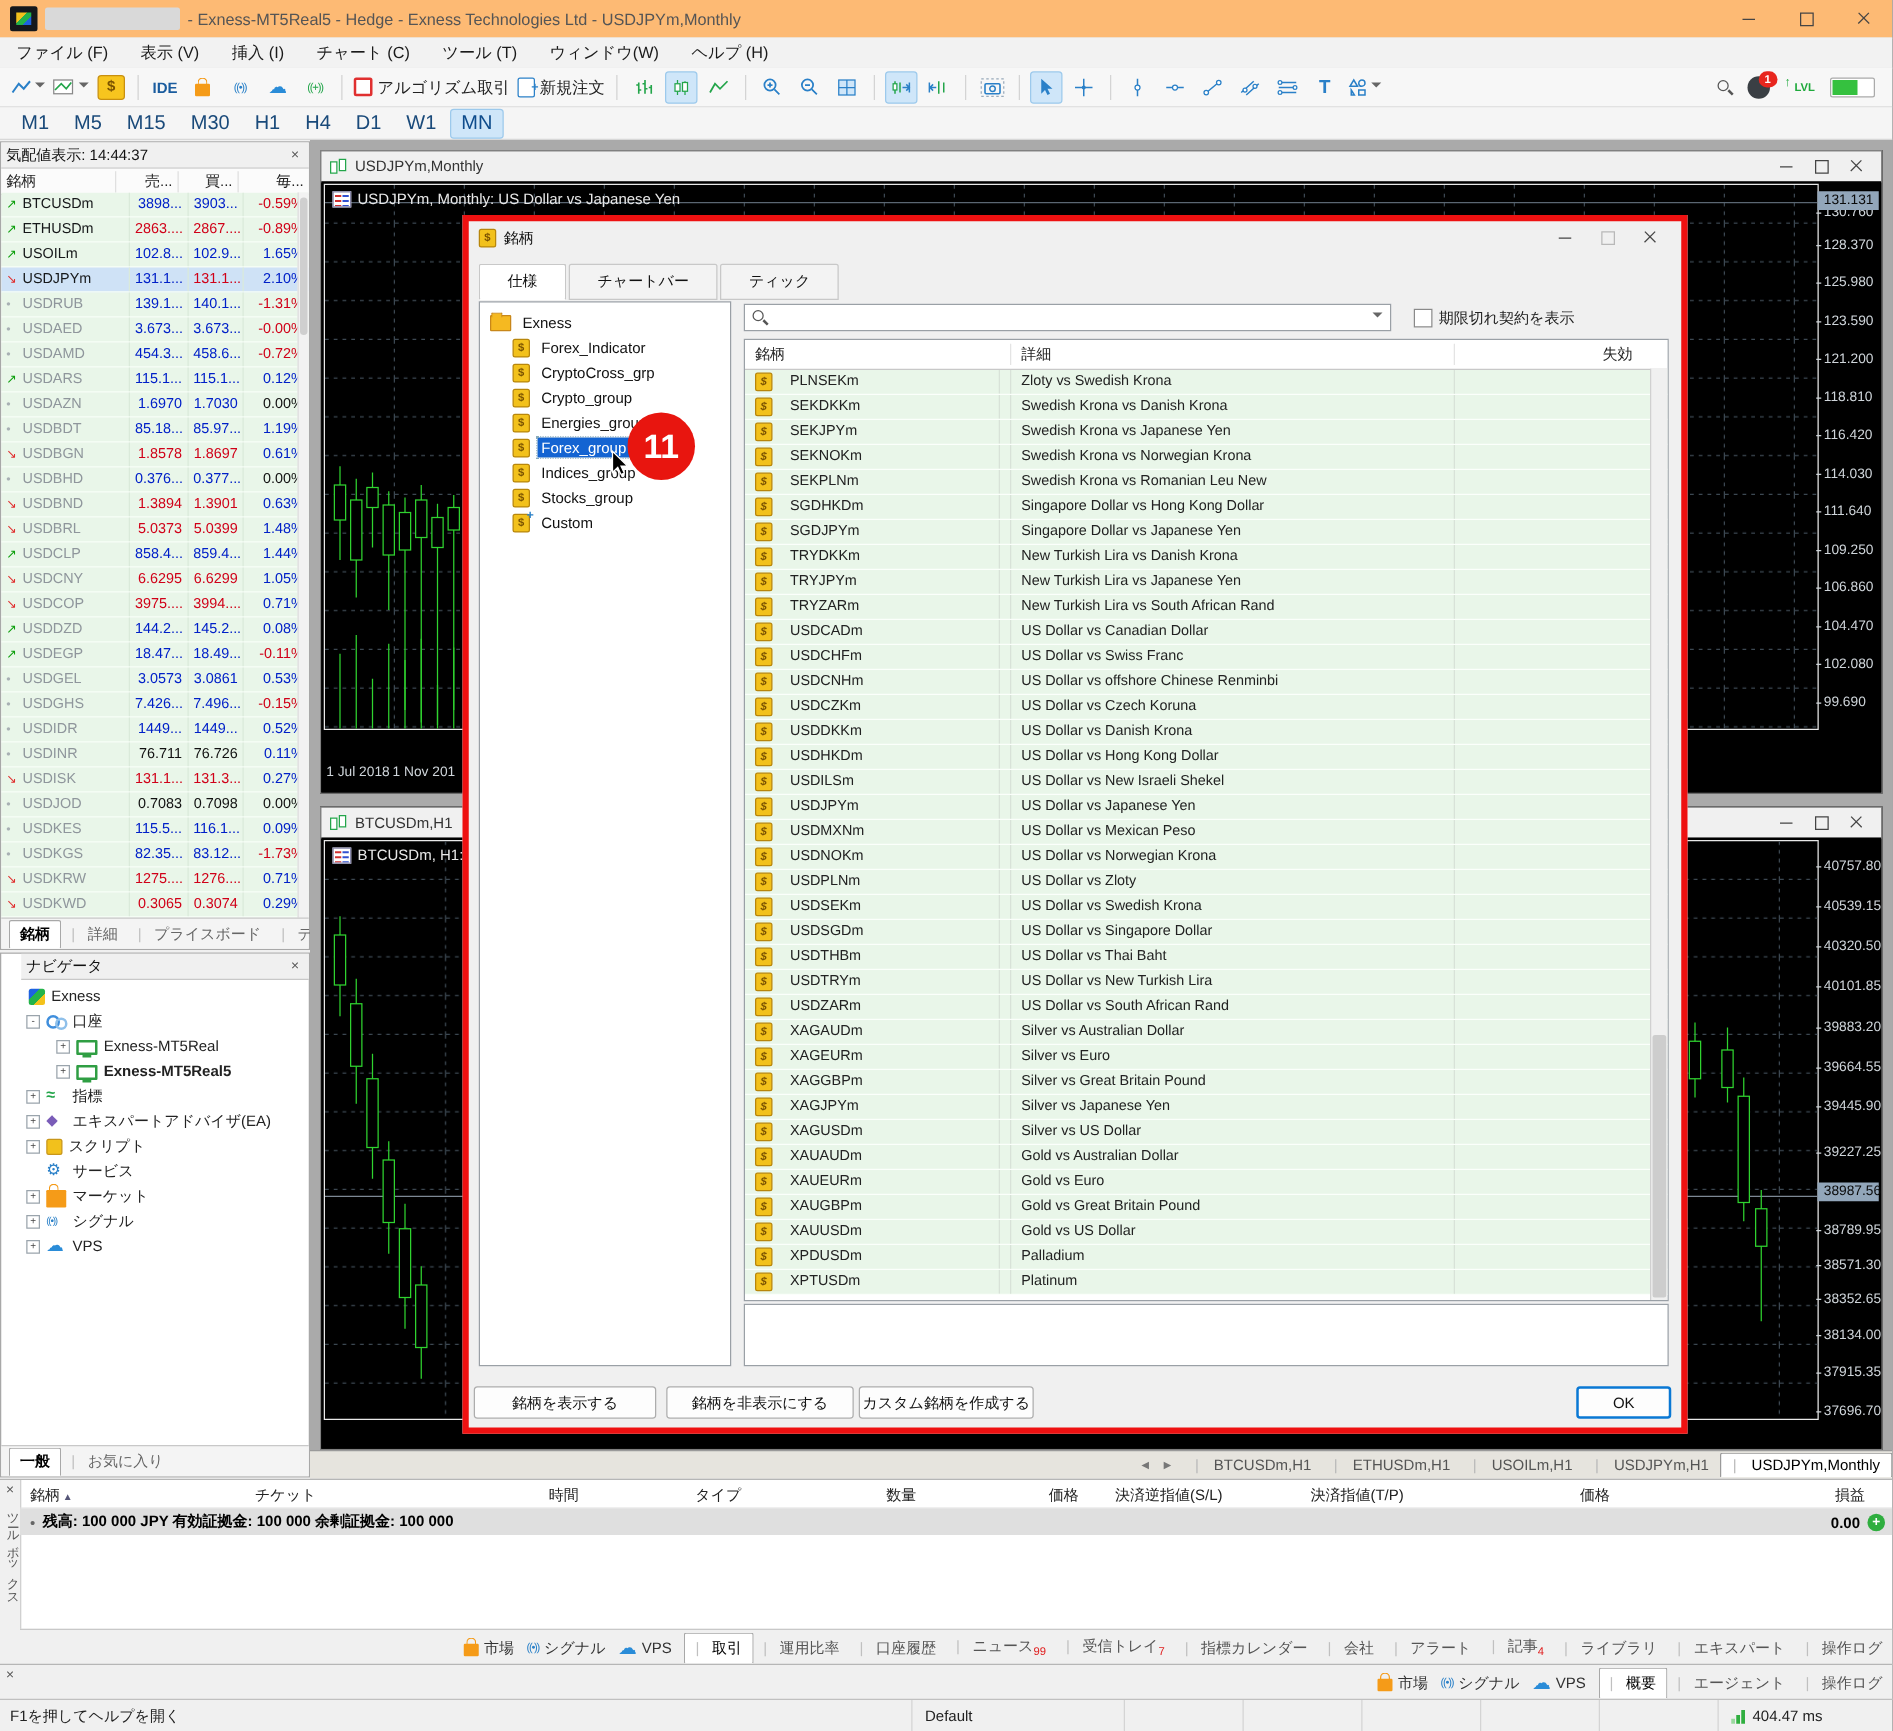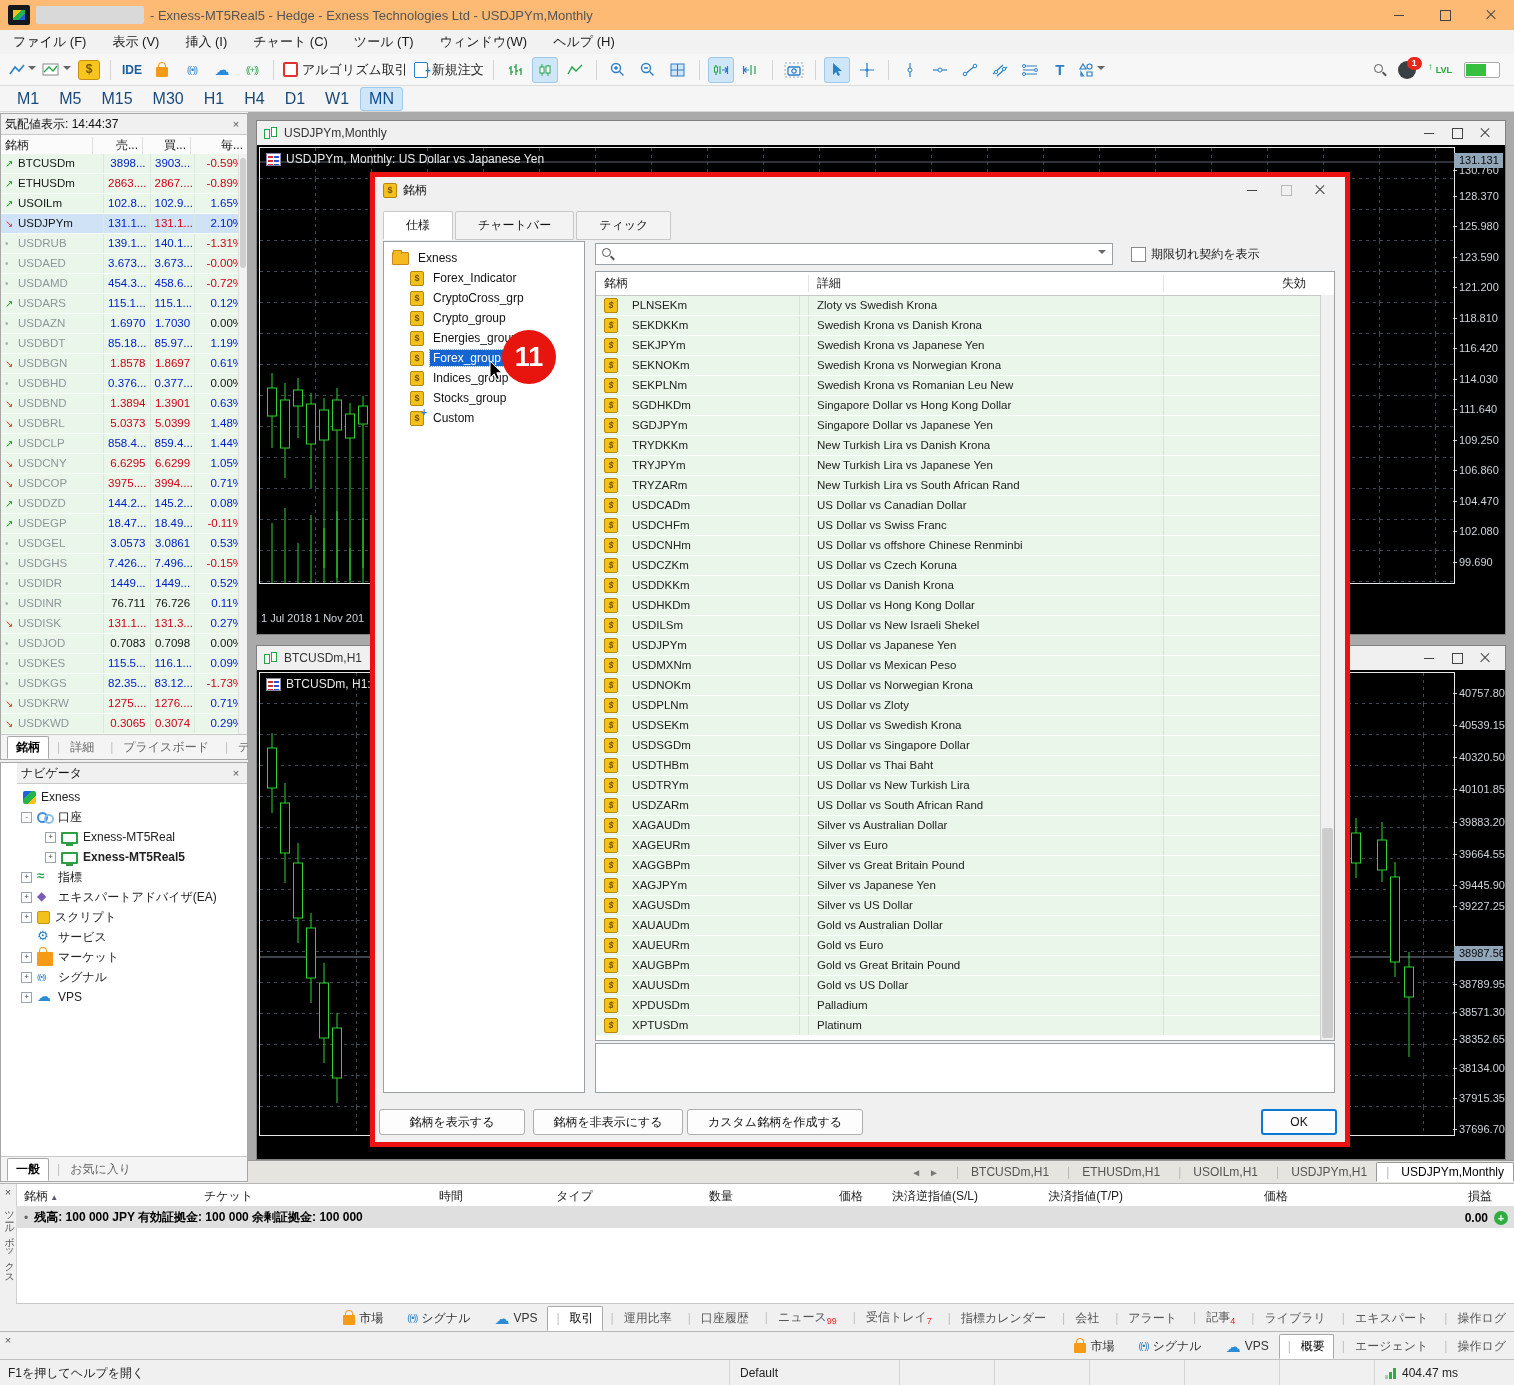--- a/index.html
+++ b/index.html
@@ -170,21 +170,21 @@
   .st-head span:nth-child(3){flex:1;text-align:right;border-right:none;padding-right:28px;}
   .strow{display:flex;height:19px;line-height:19px;background:#e9f6e9;border-bottom:1px solid #fbfffb;font-size:11.5px;color:#222;}
   .strow span{box-sizing:border-box;padding:0 8px;border-right:1px solid #d8e2d8;white-space:nowrap;overflow:hidden;}
   .strow span:nth-child(1){width:213px;display:flex;align-items:center;gap:6px;}
   .strow span:nth-child(2){width:355px;}
   .strow span:nth-child(3){flex:1;border-right:none;}
   .st-sb{position:absolute;right:0;top:23px;bottom:0;width:13px;background:#f0f0f0;border-left:1px solid #d0d0d0;}
   .st-sb i{position:absolute;left:1px;right:1px;bottom:2px;height:210px;background:#cdcdcd;border-radius:2px;}
   .msg-box{position:absolute;left:220px;top:866px;width:740px;height:50px;background:#fff;border:1px solid #9aa0a6;box-sizing:border-box;}
   .dlg-btn{position:absolute;top:932px;height:26px;background:#fdfdfd;border:1px solid #adadad;border-radius:3px;font-size:12px;color:#111;display:flex;align-items:center;justify-content:center;cursor:pointer;box-sizing:border-box;}
-  #btn-show{left:4px;width:146px;} #btn-hide{left:158px;width:150px;} #btn-custom{left:312px;width:176px;}
+  #btn-show{left:4px;width:146px;} #btn-hide{left:158px;width:150px;} #btn-custom{left:312px;width:140px;}
   #btn-ok{left:886px;width:76px;border:2px solid #0a78d4;}
   
   #step-badge{left:502px;top:330px;width:54px;height:54px;border-radius:50%;background:#e8150f;color:#fff;font-size:27px;font-weight:bold;display:flex;align-items:center;justify-content:center;z-index:60;}
   #cursor{left:488px;top:360px;z-index:61;}
   
   #toolbox{left:0;top:1183px;width:1514px;height:148px;background:#fff;border-top:1px solid #b6b6b6;}
   .side-strip{position:absolute;left:0;top:0;bottom:0;width:16px;background:#f0f0f0;border-right:1px solid #d0d0d0;font-size:10px;color:#555;}
   .side-strip .x-ic{display:block;margin:2px auto;}
   .side-label{writing-mode:vertical-rl;margin:6px auto 0 2px;letter-spacing:1px;}
   .tbx-head{position:absolute;left:16px;right:0;top:2px;height:20px;display:flex;align-items:center;border-bottom:1px solid #e0e0e0;font-size:12px;color:#222;}
@@ -201,21 +201,21 @@
   .tbx-head span:nth-child(10){flex:1;text-align:right;padding-right:22px;}
   .balance-row{position:absolute;left:16px;right:0;top:23px;height:21px;background:#dfdfdf;display:flex;align-items:center;font-size:12px;font-weight:bold;color:#000;padding-left:8px;}
   .balance-row::before{content:'•';font-weight:normal;color:#666;margin-right:6px;}
   .balance-pl{margin-left:auto;display:flex;align-items:center;gap:6px;padding-right:6px;}
   .plus-ic{width:14px;height:14px;border-radius:50%;background:#2fae3f;color:#fff;font-size:11px;line-height:14px;text-align:center;font-weight:bold;}
   .dock-tabs{position:absolute;left:16px;right:0;bottom:0;height:28px;background:#f0f0f0;border-top:1px solid #c8c8c8;display:flex;align-items:center;font-size:12px;color:#555;padding-left:8px;}
   .dtab2{padding:3px 8px;cursor:pointer;white-space:nowrap;position:relative;}
   .dtab2:not(:first-child)::before{content:'|';color:#c0c0c0;margin-right:10px;}
   .dtab2.active{background:#fff;border:1px solid #a8a8a8;border-bottom-color:#fff;color:#000;border-radius:2px 2px 0 0;}
   .badge{color:#e02020;font-size:9px;vertical-align:sub;} .badge:empty{display:none;}
-  .dock-right{margin-left:auto;display:flex;align-items:center;gap:14px;padding-right:10px;font-size:12px;color:#333;}
+  .dock-right{margin-left:auto;display:flex;align-items:center;gap:0;padding-right:10px;font-size:12px;color:#333;}
   .dock-right .grp{display:flex;align-items:center;gap:4px;margin-left:10px;}
   
   #overview-bar{left:0;top:1331px;width:1514px;height:28px;background:#f0f0f0;border-top:1px solid #b6b6b6;}
   #overview-bar .dock-tabs{bottom:auto;top:0;height:28px;border-top:none;}
   
   #statusbar{left:0;top:1359px;width:1514px;height:26px;background:#f0f0f0;border-top:1px solid #c0c0c0;display:flex;align-items:center;font-size:12px;color:#222;}
   .sb-help{flex:1;padding-left:8px;}
   .sb-cell{height:100%;display:flex;align-items:center;border-left:1px solid #d4d4d4;padding:0 10px;box-sizing:border-box;}
   .sb-default{width:170px;} .sb-sp{width:95px;}
   .sb-lat{width:140px;gap:6px;}
@@ -930,21 +930,21 @@
     <span class="plabel" style="top: 81px;">40320.50</span>
 
     <span class="plabel" style="top: 113px;">40101.85</span>
 
     <span class="plabel" style="top: 146px;">39883.20</span>
 
     <span class="plabel" style="top: 178px;">39664.55</span>
 
     <span class="plabel" style="top: 209px;">39445.90</span>
 
-    <span class="plabel" style="top: 230px;">39227.25</span>
+    <span class="plabel" style="top: 246px;">39227.25</span>
 
     <span class="plabel" style="top: 308px;">38789.95</span>
 
     <span class="plabel" style="top: 336px;">38571.30</span>
 
     <span class="plabel" style="top: 363px;">38352.65</span>
 
     <span class="plabel" style="top: 392px;">38134.00</span>
 
     <span class="plabel" style="top: 422px;">37915.35</span>

